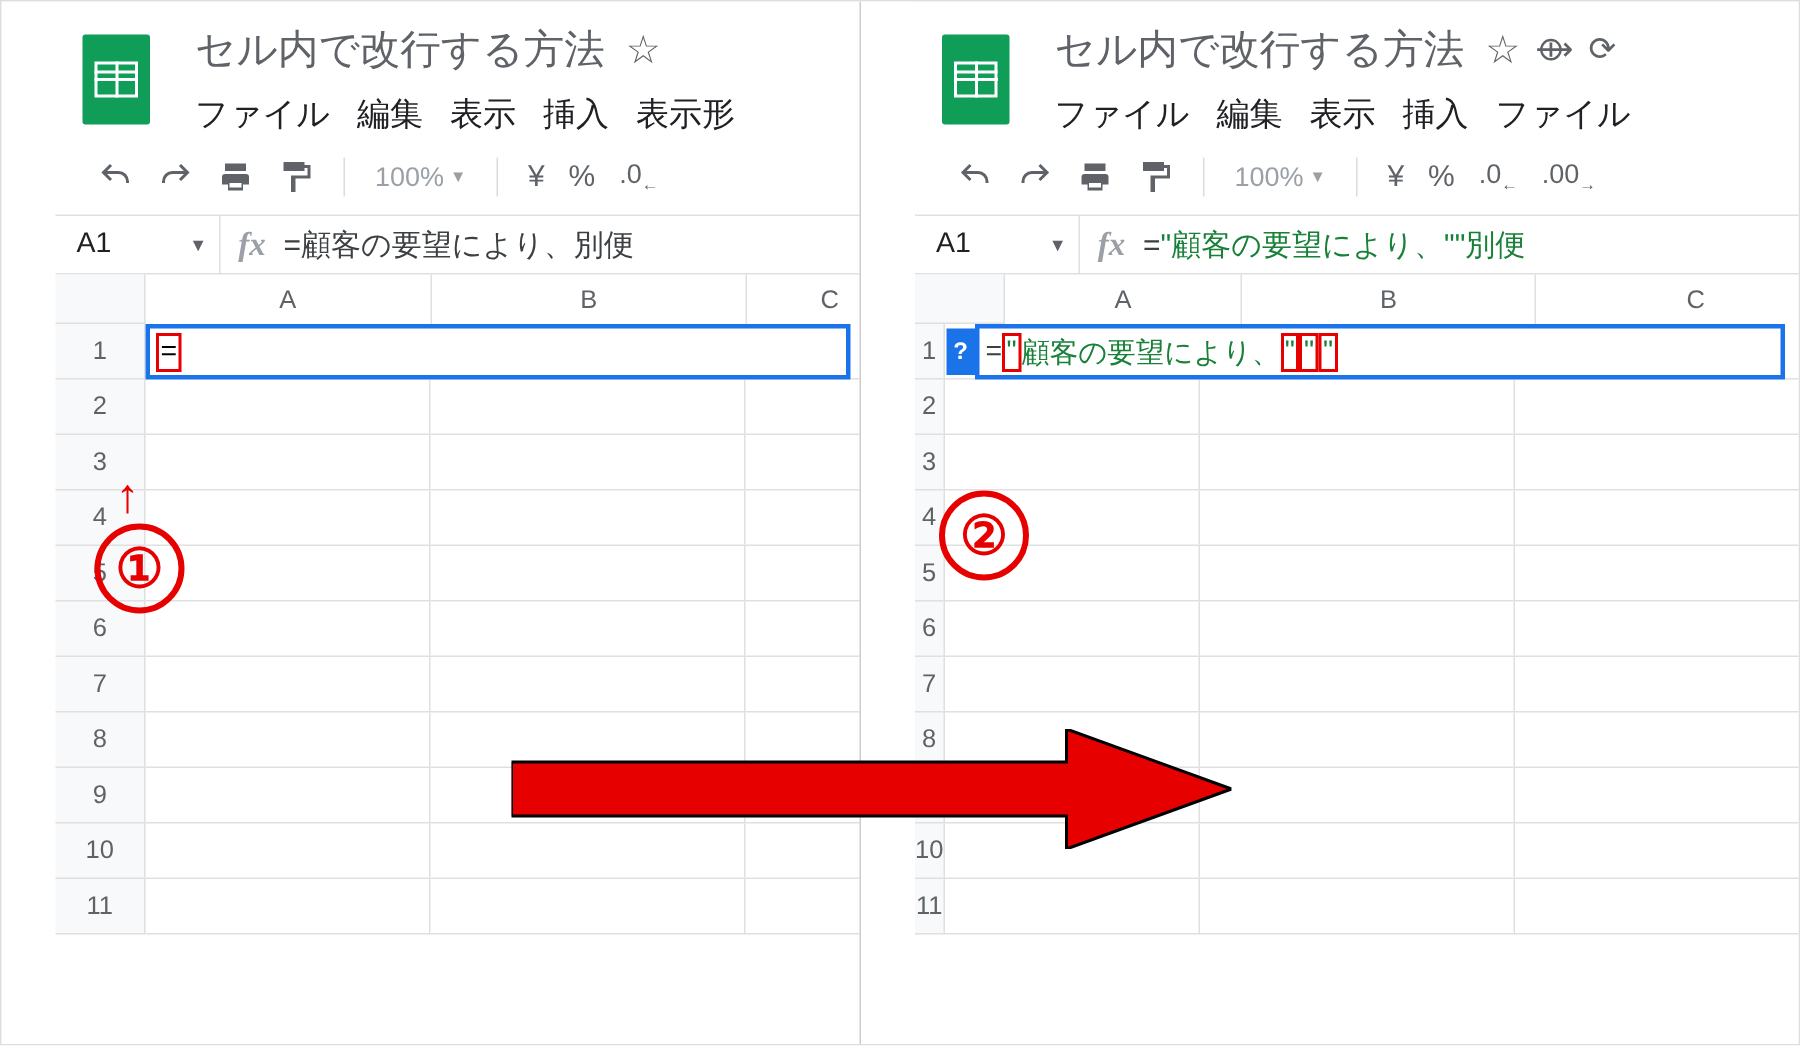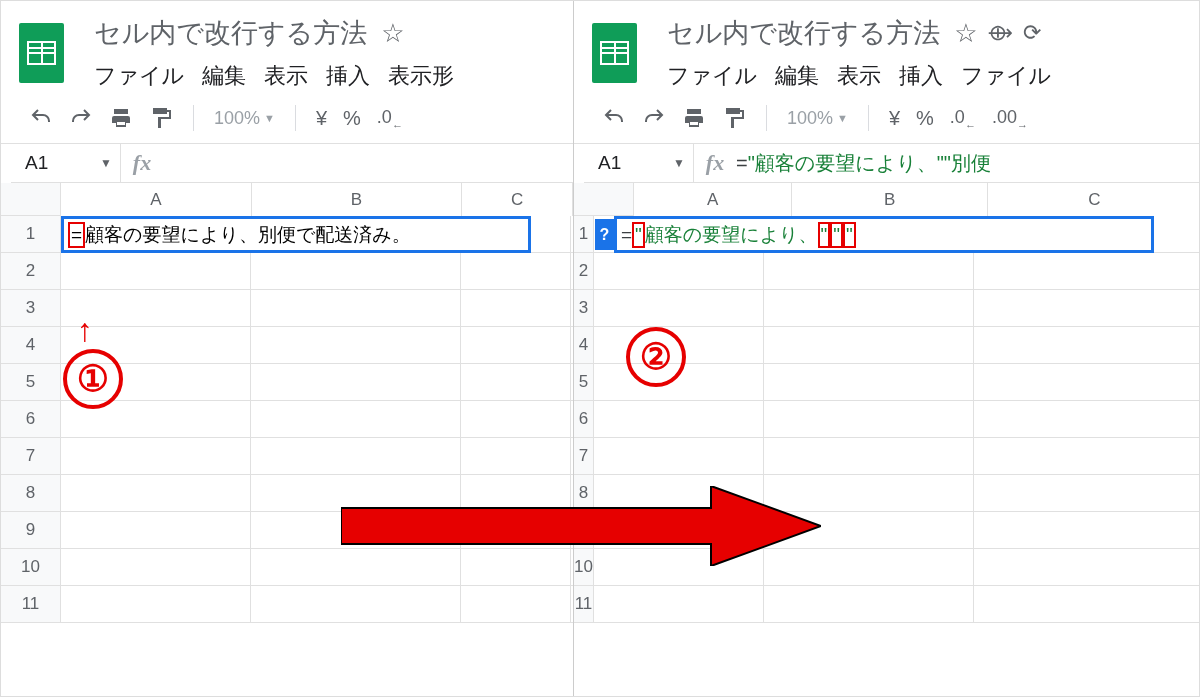--- a/index.html
+++ b/index.html
@@ -1,34 +1,34 @@
 <!DOCTYPE html>
 <html><head>
 <meta charset="utf-8">
 <style>
 html,body{margin:0;padding:0;font-family:Arial,"Hiragino Sans","Meiryo",sans-serif;background:#fff;color:#000;font-size:14px;}
 .canvas{position:relative;width:1200px;height:697px;overflow:hidden;border:1px solid #ddd;box-sizing:border-box;}
-.pane{position:absolute;top:0;height:697px;background:#fff;}
+.pane{position:absolute;top:0;height:697px;background:#fff;padding-left:36px;}
 .pane.left{left:0;width:572px;}
 .pane.right{left:572px;width:628px;border-left:1px solid #ccc;}
 .titlebar{display:flex;align-items:center;padding:14px 12px 0 18px;}
 .logo{width:45px;height:60px;background:#0f9d58;border-radius:2px;position:relative;margin-right:30px;flex-shrink:0;}
 .logo::before{content:"";position:absolute;left:8px;top:18px;width:29px;height:24px;box-sizing:border-box;border:2px solid #fff;}
 .logo::after{content:"";position:absolute;left:8px;top:29px;width:29px;height:2px;background:#fff;box-shadow:0 -5px 0 #fff, 12px -11px 0 0 #fff inset;}
 .logo .vline{position:absolute;left:22px;top:18px;width:2px;height:24px;background:#fff;}
 .titlecol{display:flex;flex-direction:column;min-width:0;}
 .doctitle{font-size:27px;color:#5f6368;white-space:nowrap;}
 .titleicons{display:flex;align-items:center;gap:10px;margin-left:14px;color:#5f6368;}
 .menubar{display:flex;gap:18px;font-size:22px;color:#202124;margin-top:10px;white-space:nowrap;}
 .menubar span{cursor:pointer;}
 .toolbar{display:flex;align-items:center;gap:16px;padding:14px 0 12px 28px;border-bottom:1px solid #e0e0e0;color:#5f6368;font-size:20px;}
 .tb-icon{width:24px;height:24px;display:flex;align-items:center;justify-content:center;}
 .tb-sep{width:1px;height:26px;background:#dadce0;margin:0 4px;}
 .zoom{display:flex;align-items:center;gap:4px;color:#9aa0a6;font-size:18px;}
-.fxrow{display:flex;align-items:center;border-bottom:1px solid #e0e0e0;height:38px;margin-left:10px;}
+.fxrow{display:flex;align-items:center;border-bottom:1px solid #e0e0e0;height:38px;}
 .namebox{width:110px;display:flex;align-items:center;justify-content:space-between;padding:0 8px 0 14px;font-size:19px;color:#202124;border-right:1px solid #e0e0e0;height:100%;box-sizing:border-box;}
 .namebox .caret{color:#5f6368;font-size:12px;}
 .fx{width:42px;text-align:center;font-style:italic;font-family:serif;color:#9aa0a6;font-size:22px;font-weight:bold;}
 .fxval{flex:1;font-size:20px;color:#3c4043;white-space:nowrap;overflow:hidden;}
 .fxval.green{color:#188038;}
 .grid{position:relative;display:flex;}
 .rowhdrs{width:59px;background:#f8f9fa;border-right:1px solid #e0e0e0;}
 .corner{width:59px;height:32px;background:#f8f9fa;border-right:1px solid #e0e0e0;border-bottom:1px solid #e0e0e0;flex-shrink:0;}
 .colhdr{border-right:1px solid #e0e0e0;display:flex;align-items:center;justify-content:center;color:#5f6368;font-size:17px;}
 .rowhdr{height:37px;border-bottom:1px solid #e0e0e0;display:flex;align-items:center;justify-content:center;color:#5f6368;font-size:17px;box-sizing:border-box;}
@@ -107,20 +107,21 @@
       <span style="font-size:20px;">%</span>
       <span style="font-size:18px;">.0<sub style="font-size:11px;">←</sub></span>
     </div>
 
     <div class="fxrow">
       <div class="namebox">
         <span>A1</span>
           <span class="caret">▼</span>
       </div>
       <div class="fx">fx</div>
+      <div class="fxval">=顧客の要望により、別便</div>
     </div>
 
     <div>
       <div style="display:flex;">
         <div class="corner"></div>
         <div class="colhdr" style="width:190px">A</div>
         <div class="colhdr" style="width:210px">B</div>
         <div class="colhdr" style="width:110px">C</div>
       </div>
       <div class="grid">
@@ -189,21 +190,20 @@
               <div class="cell" style="width:110px"></div>
             </div>
           <div class="celrow">
               <div class="cell" style="width:190px"></div>
               <div class="cell" style="width:210px"></div>
               <div class="cell" style="width:110px"></div>
             </div>
 
           <div class="editcell" style="width:470px">
             <span class="redbox">=</span>
-              <span>顧客の要望により、別便で配送済み。</span>
           </div>
         </div>
       </div>
     </div>
 
     <div class="anno" style="left:76px;top:313px;">
       <div class="uparrow">↑</div>
     </div>
     <div class="anno" style="left:62px;top:348px;">
       <div class="circnum">①</div>

